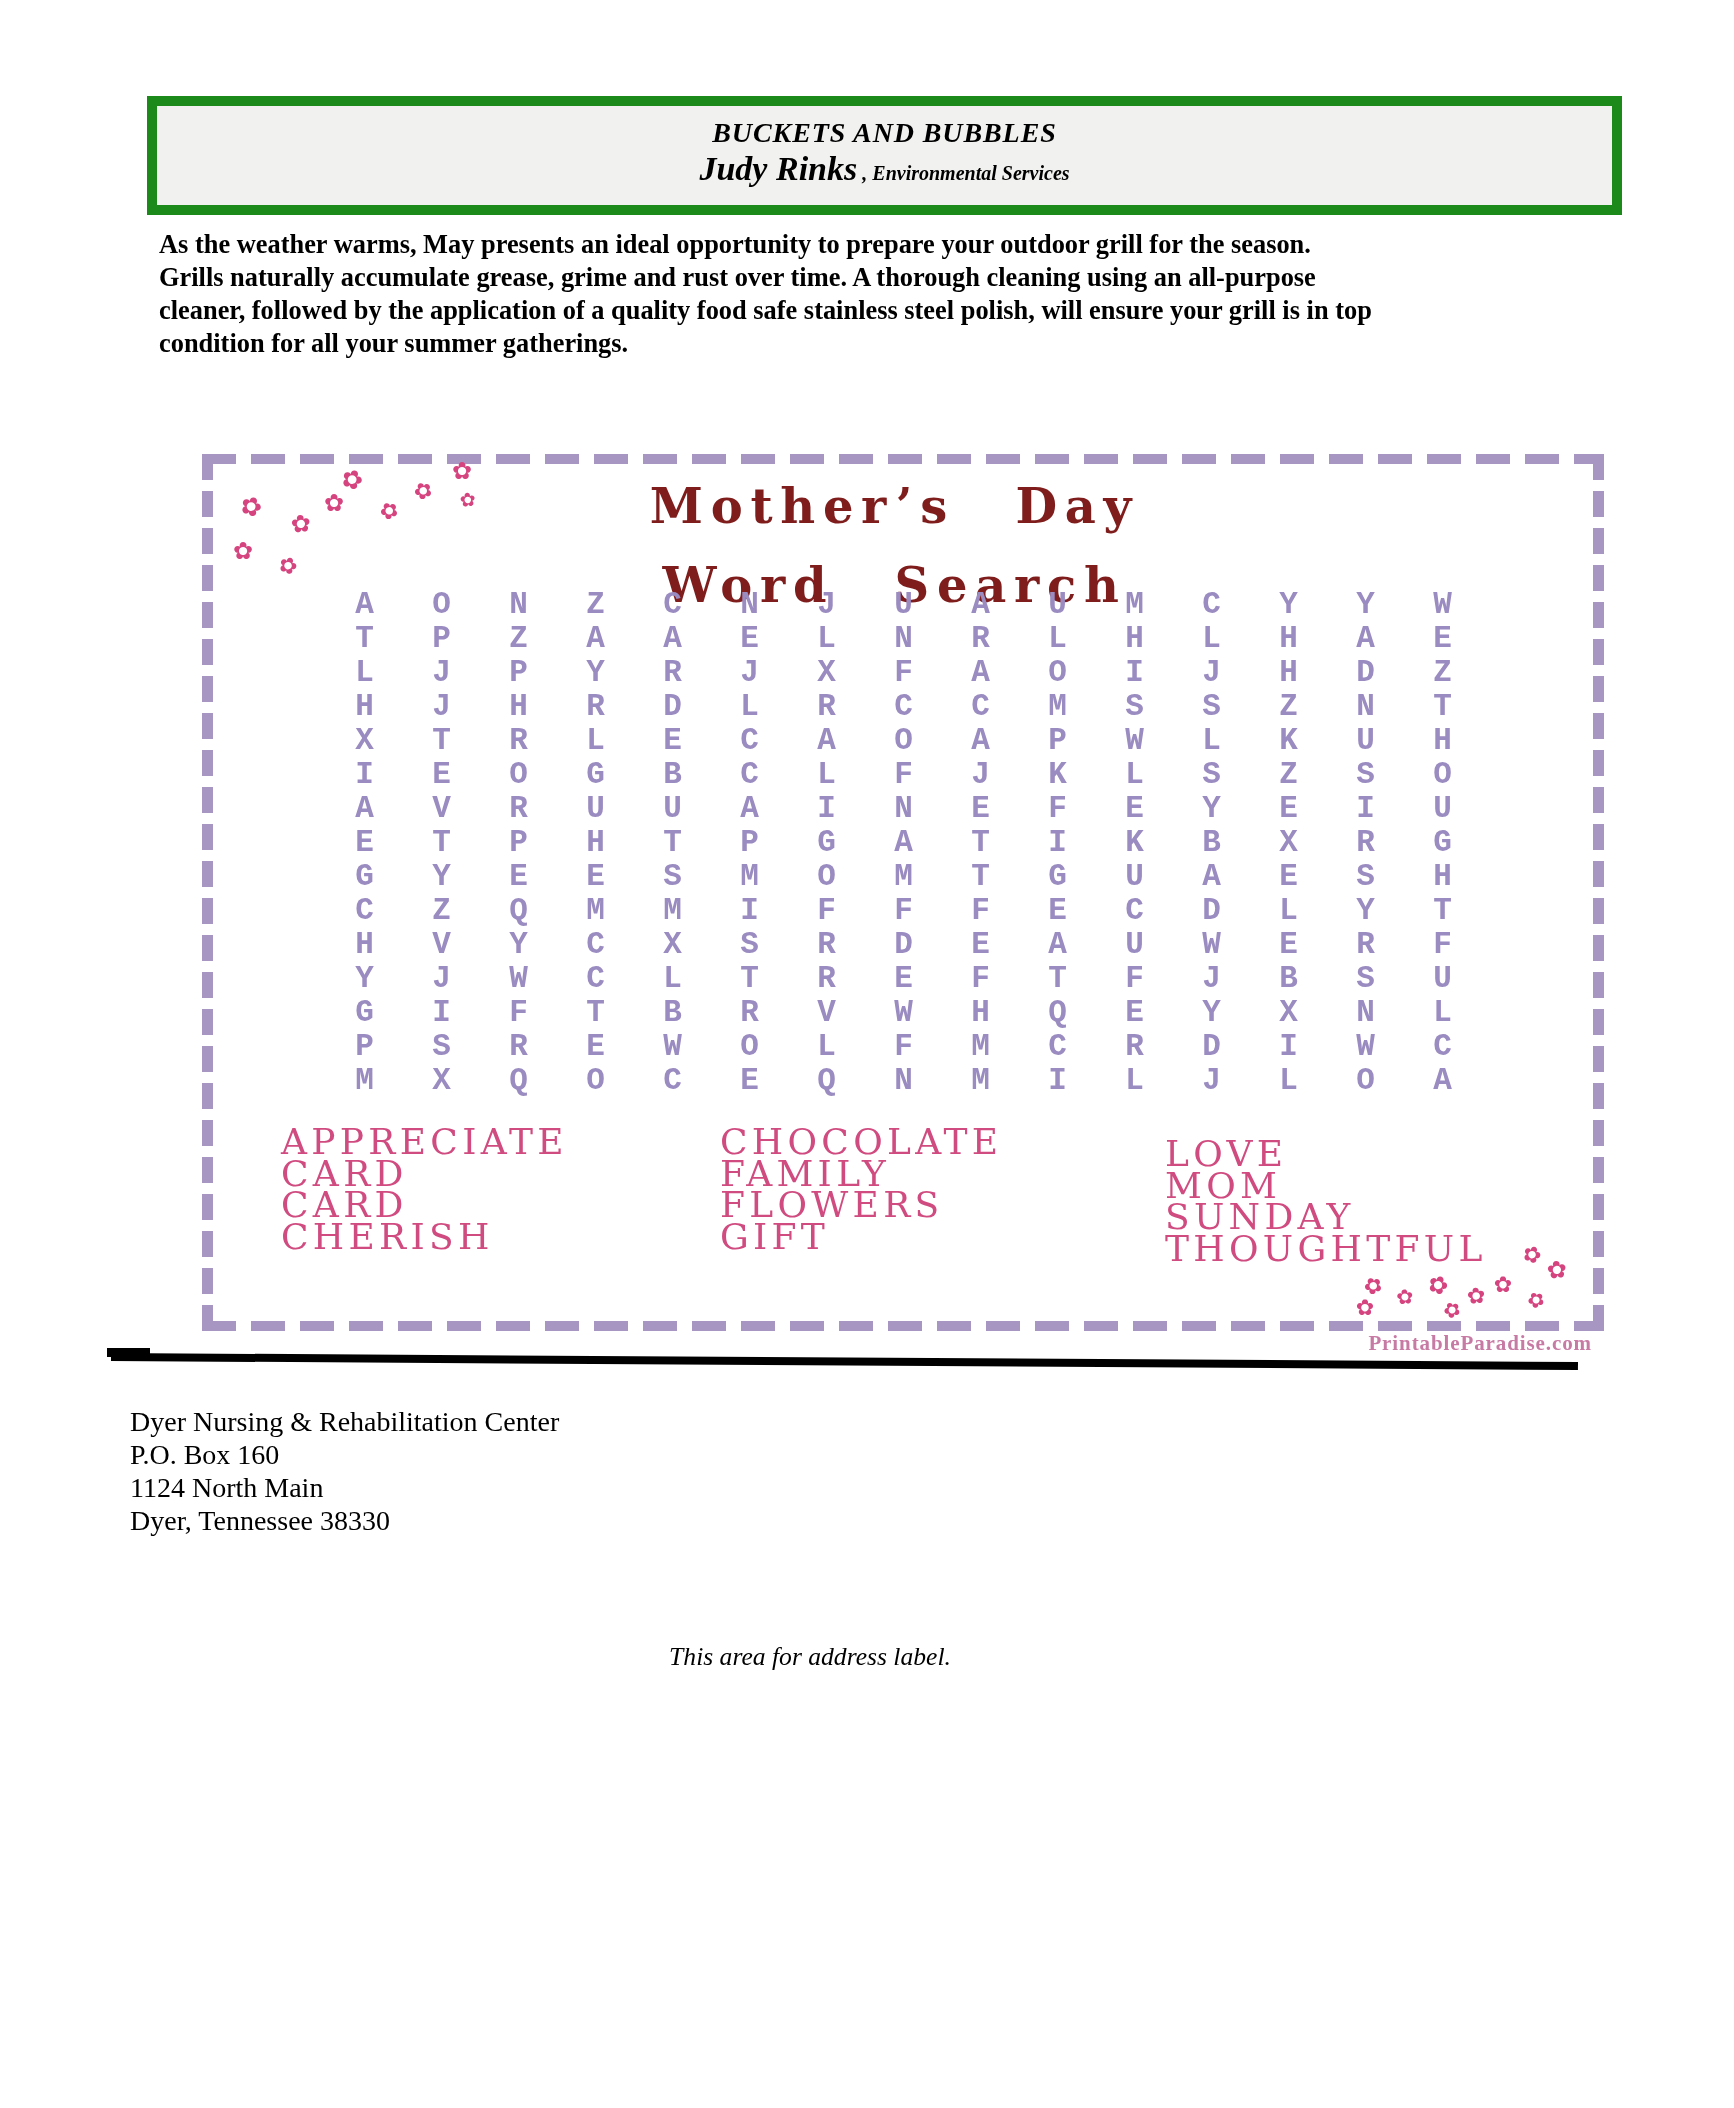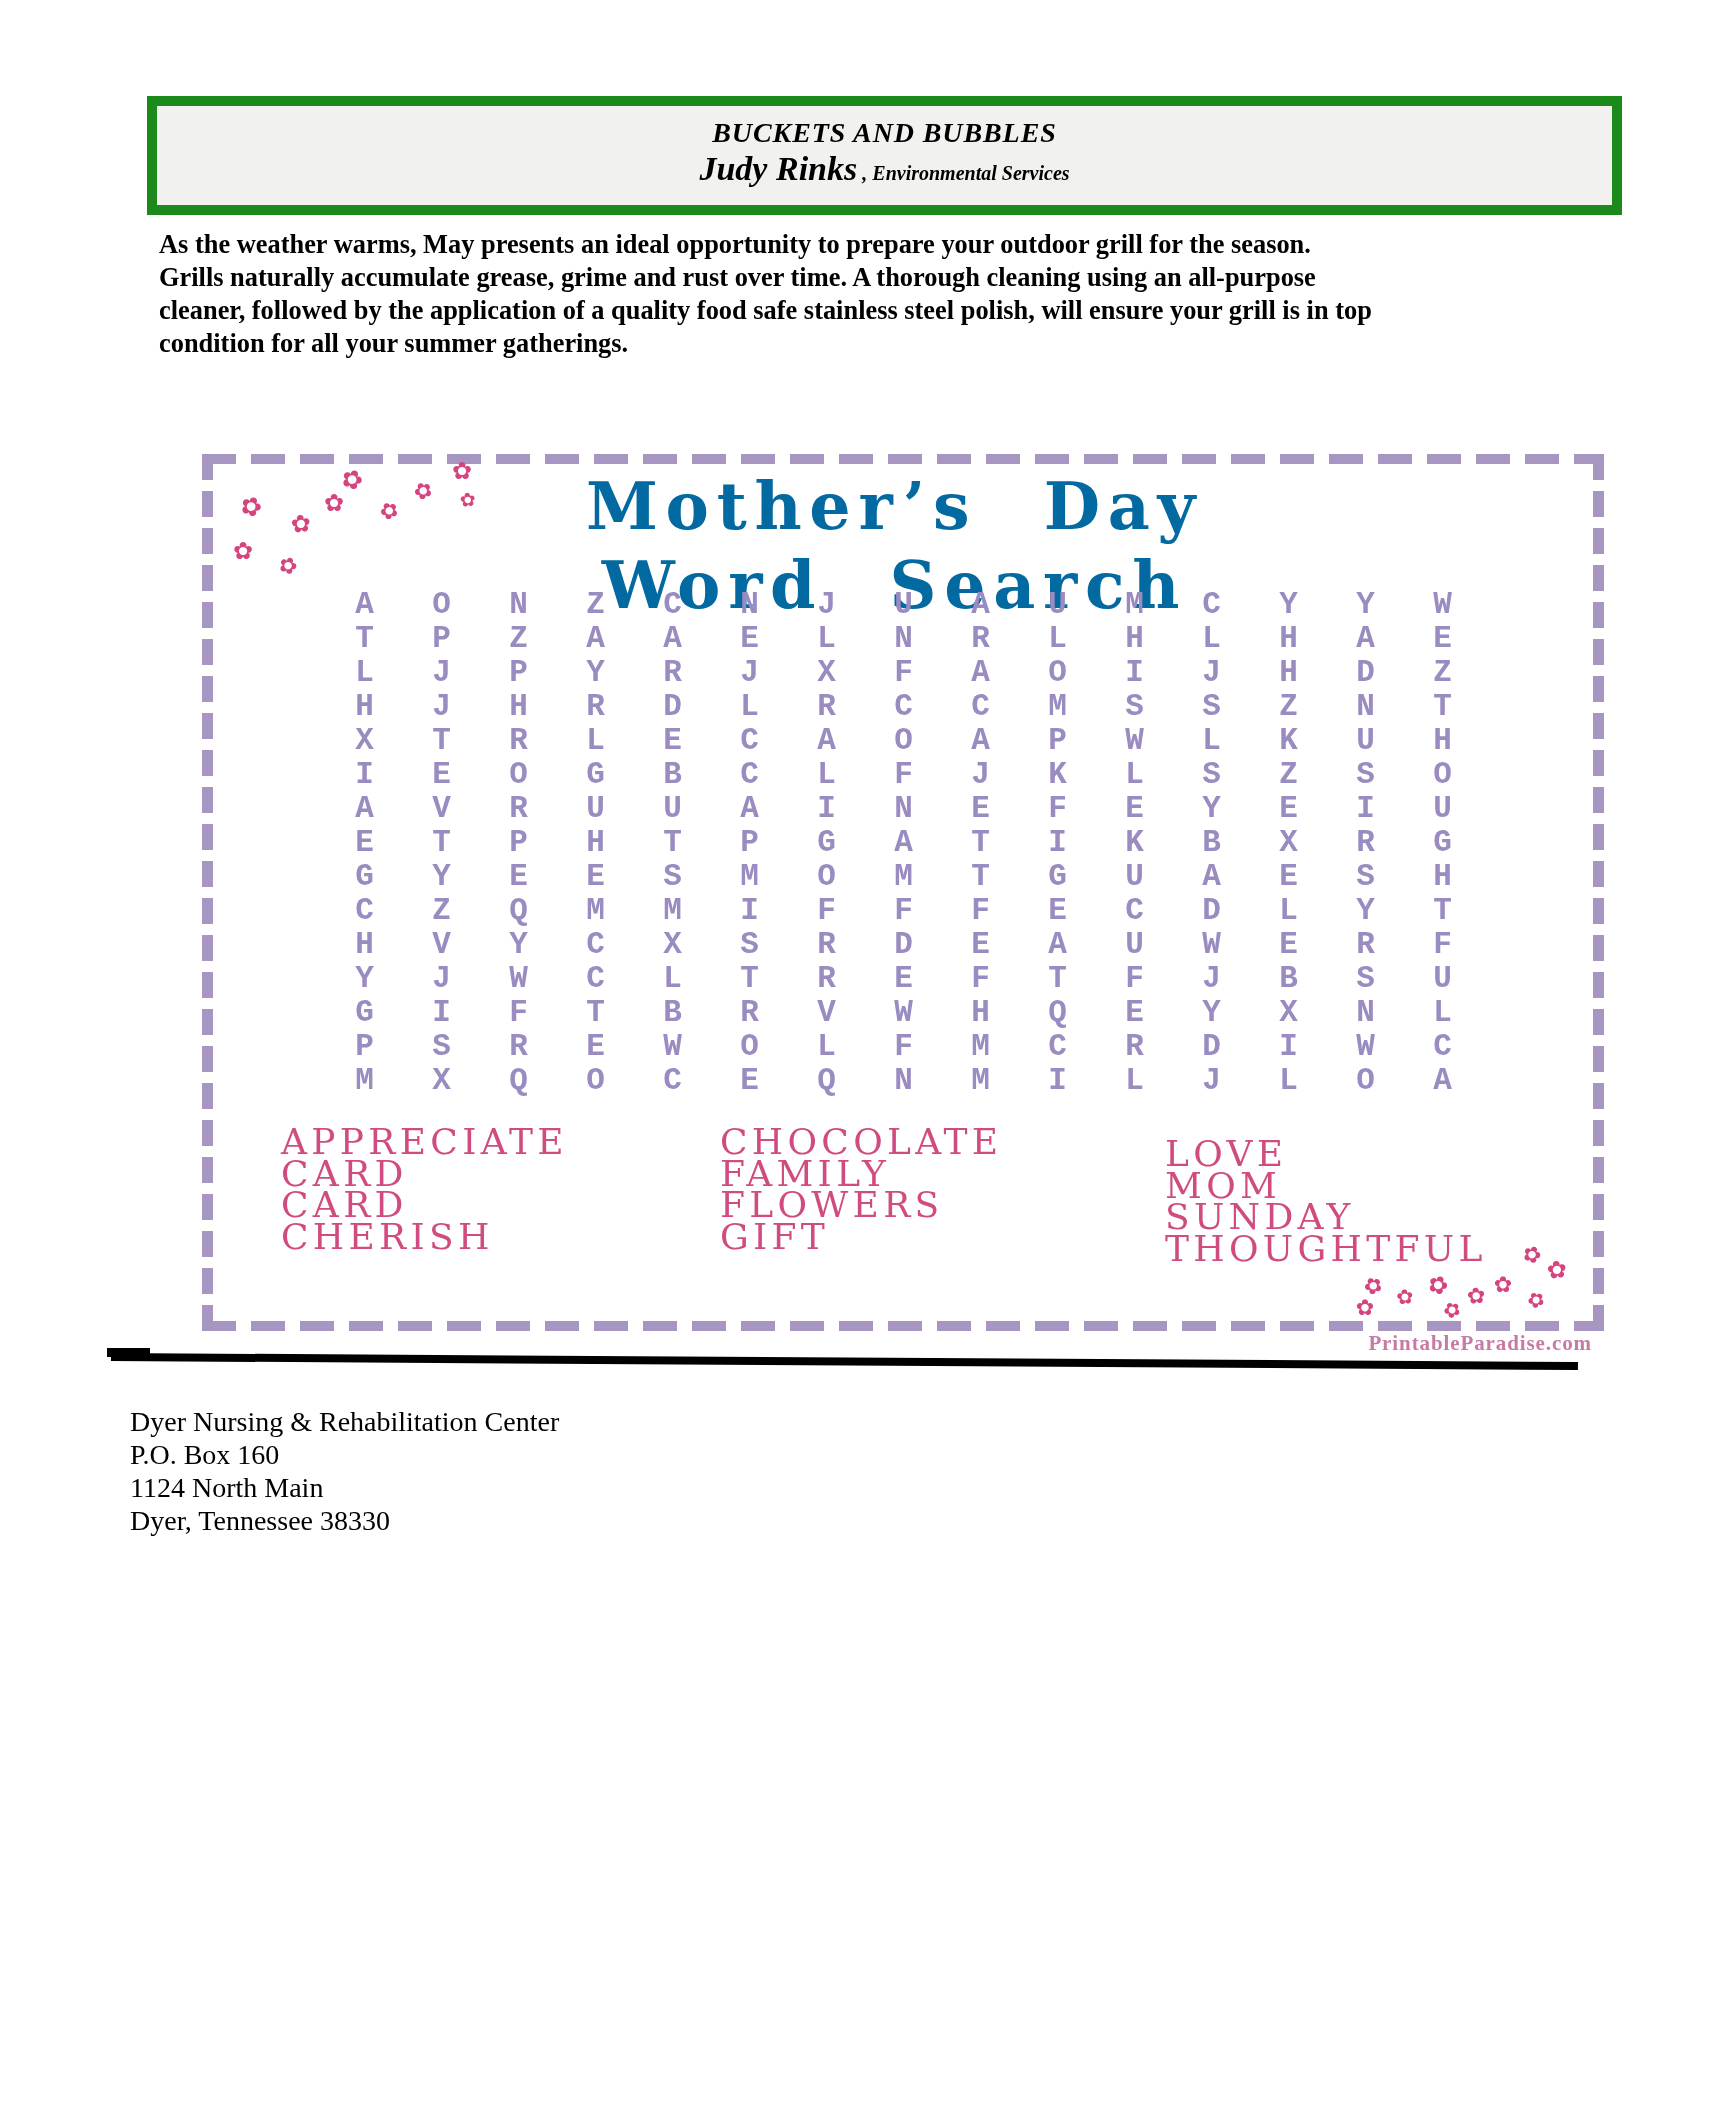--- a/index.html
+++ b/index.html
@@ -27,22 +27,22 @@
     background:repeating-linear-gradient(to right,#a796c2 0 34px,transparent 34px 49px);}
   .edge-bottom{left:0;bottom:0;right:0;height:10.2px;
     background:repeating-linear-gradient(to right,#a796c2 0 34px,transparent 34px 49px);}
   .edge-left{left:0;top:0;bottom:0;width:11px;
     background:repeating-linear-gradient(to bottom,#a796c2 0 25.6px,transparent 25.6px 37px);}
   .edge-right{right:0;top:0;bottom:0;width:11px;
     background:repeating-linear-gradient(to bottom,#a796c2 0 25.6px,transparent 25.6px 37px);}
 
   
   .puzzle-title{position:absolute;left:443px;top:467px;width:903px;text-align:center;
-                font-family:"DejaVu Serif", serif;font-weight:bold;color:#0369a1;
-                font-size:65px;line-height:79px;letter-spacing:7.7px;word-spacing:36px;}
+                font-family:"DejaVu Serif", serif;font-weight:bold;color:#7f1d1d;
+                font-size:48px;line-height:79px;letter-spacing:7.7px;word-spacing:36px;}
 
   
   .flower-layer{position:absolute;left:0;top:0;width:1734px;height:2108px;pointer-events:none;}
   .flower{position:absolute;color:#d6447f;font-family:"DejaVu Sans", sans-serif;line-height:1;}
 
   
   .letter-grid{position:absolute;left:326px;top:588px;
                display:grid;grid-template-columns:repeat(15,77px);grid-auto-rows:34px;
                font-family:"Liberation Mono", monospace;font-weight:bold;font-size:31px;
                color:#9a8bc0;}
@@ -377,15 +377,16 @@
   <div class="rule"></div>
   <div class="rule-blob"></div>
 
   <div class="address">
     <div>Dyer Nursing &amp; Rehabilitation Center</div>
     <div>P.O. Box 160</div>
     <div>1124 North Main</div>
     <div>Dyer, Tennessee 38330</div>
   </div>
 
+  <div class="label-note">This area for address label.</div>
 
 </div>
 
 
 </body></html>

